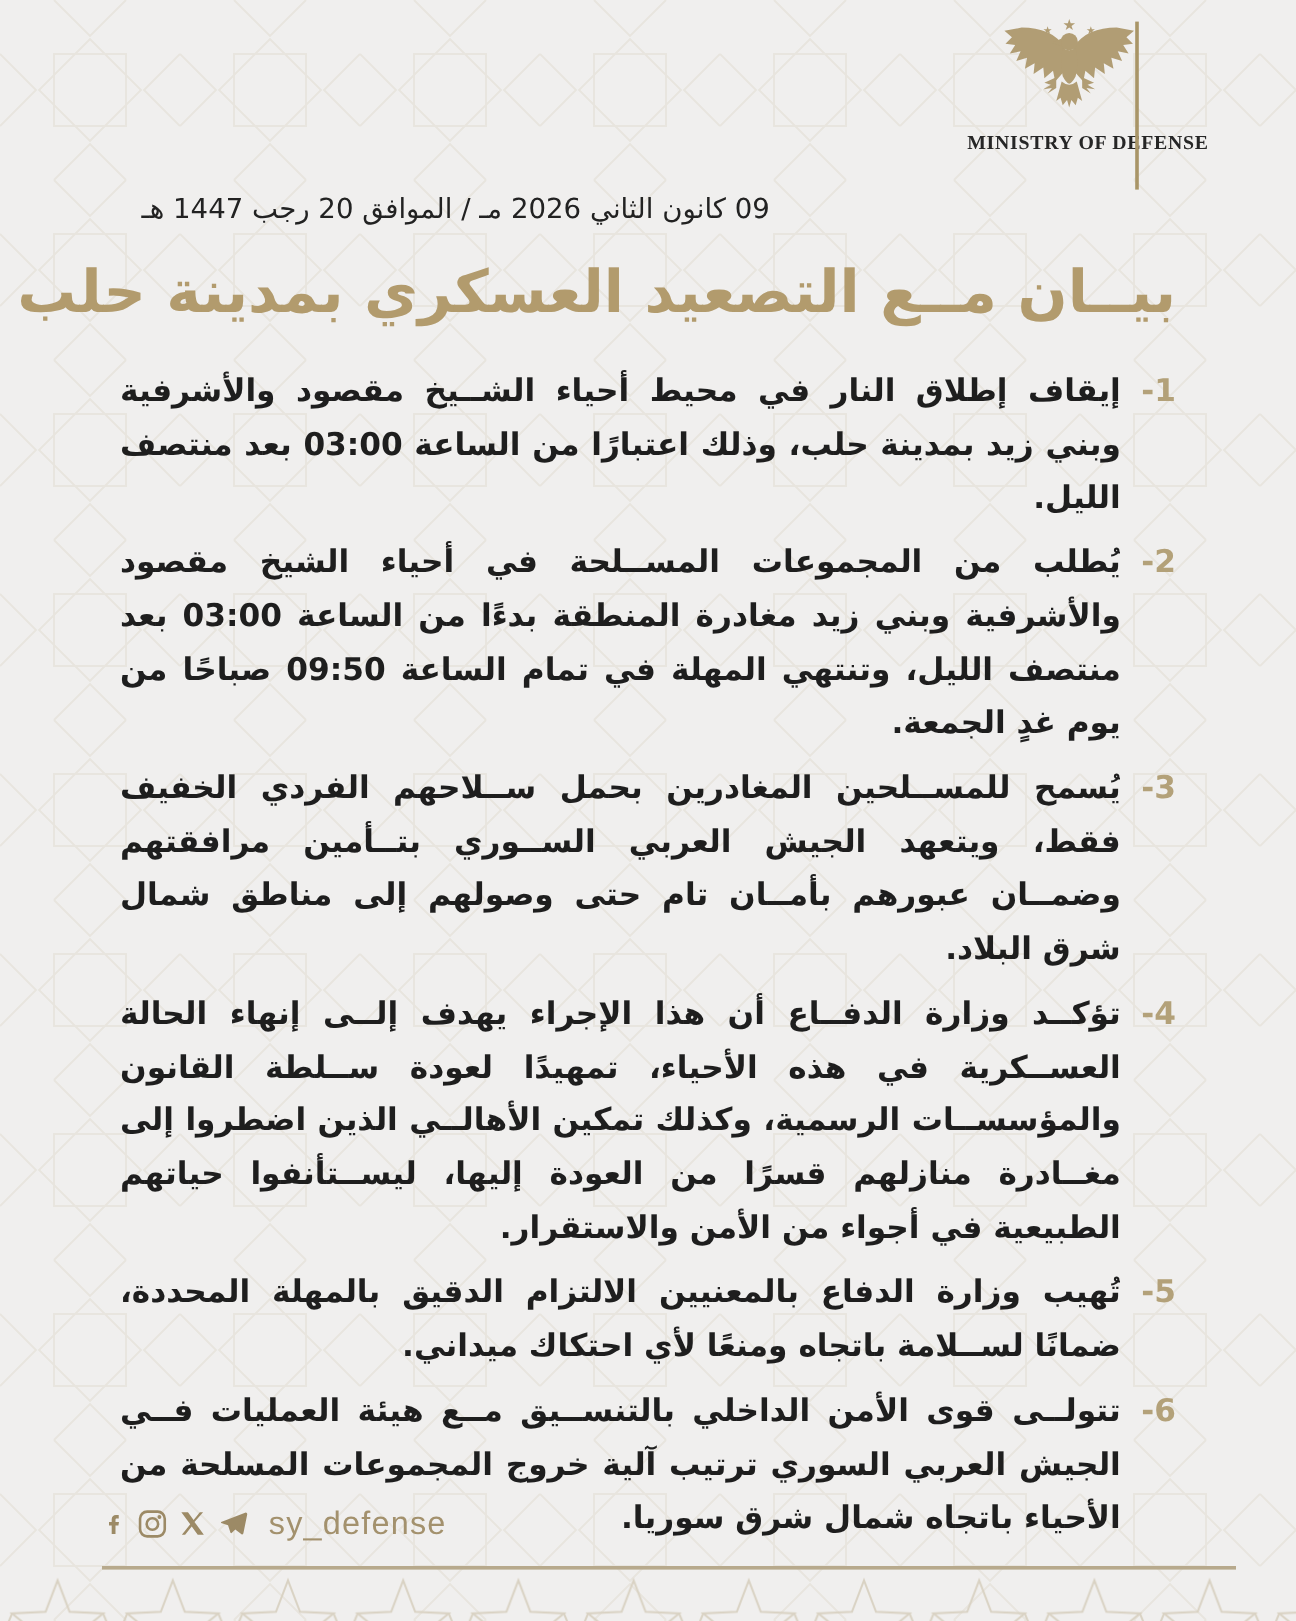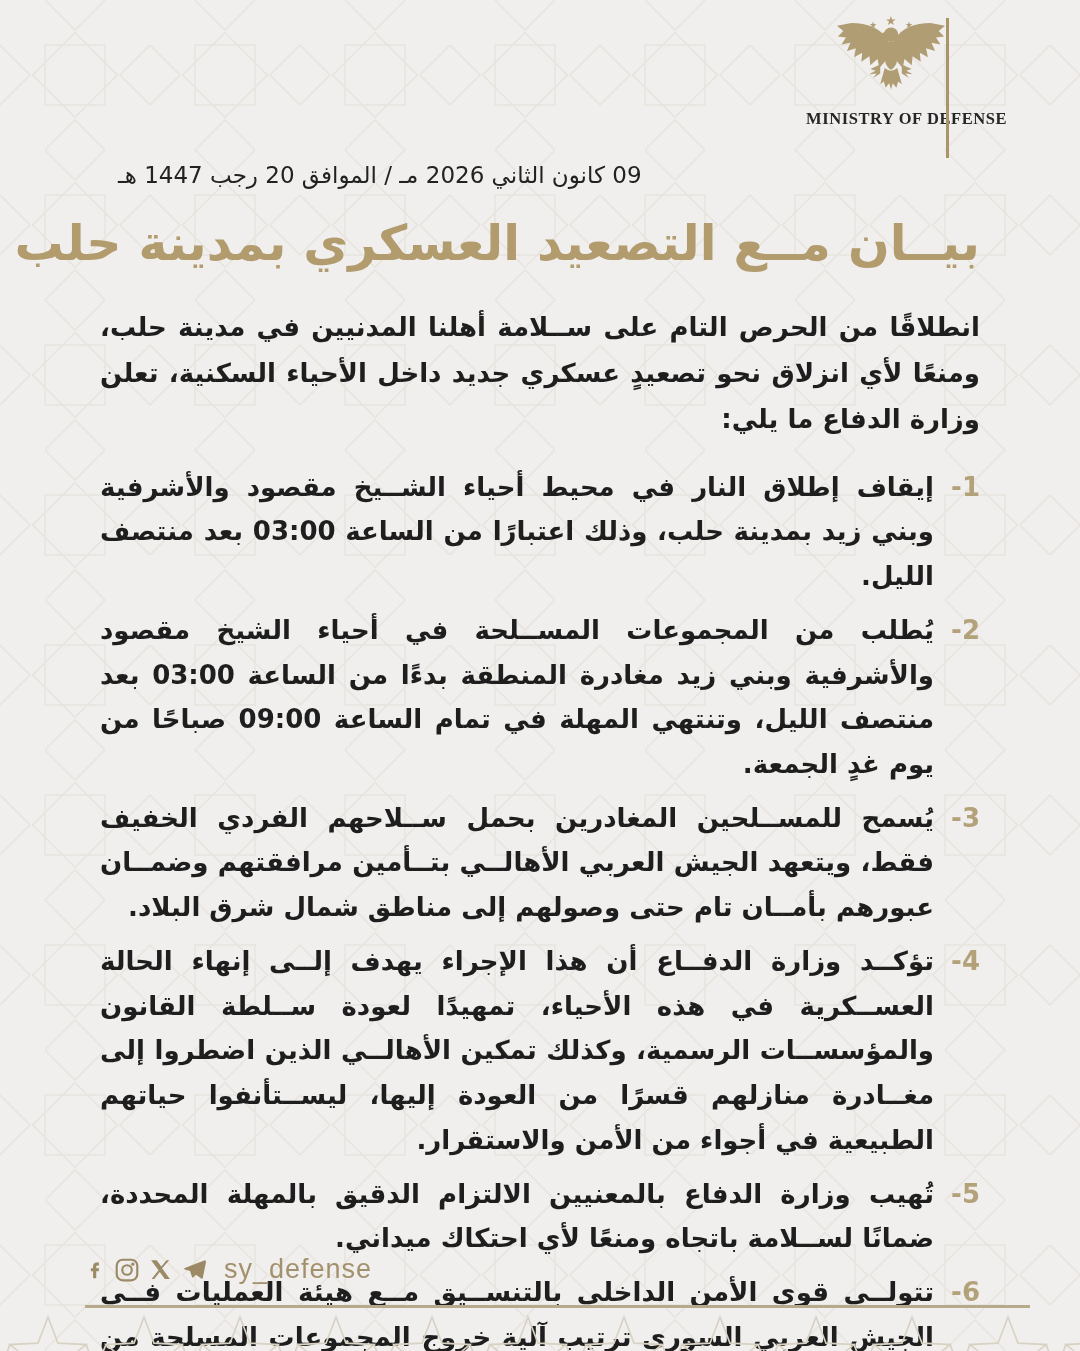--- a/index.html
+++ b/index.html
@@ -70,33 +70,32 @@
         </g>
       </svg>
       <div class="logo-en">MINISTRY OF DEFENSE</div>
     </div>
     <div class="vline"></div>
     <div class="date">09 كانون الثاني 2026 مـ  /  الموافق 20 رجب 1447 هـ</div>
   </header>
 
   <main>
     <h1 class="title">بيــان مــع التصعيد العسكري بمدينة حلب</h1>
-    <p class="intro">انطلاقًا من الحرص التام على ســلامة أهلنا المدنيين في مدينة حلب، ومنعًا لأي انزلاق نحو تصعيدٍ عسكري جديد داخل الأحياء السكنية، تعلن وزارة الدفاع ما يلي:</p>
     <ol class="points">
       <li class="item">
         <span class="num">1-</span>
         <span class="txt">إيقاف إطلاق النار في محيط أحياء الشــيخ مقصود والأشرفية وبني زيد بمدينة حلب، وذلك اعتبارًا من الساعة 03:00 بعد منتصف الليل.</span>
       </li>
       <li class="item">
         <span class="num">2-</span>
-        <span class="txt">يُطلب من المجموعات المســلحة في أحياء الشيخ مقصود والأشرفية وبني زيد مغادرة المنطقة بدءًا من الساعة 03:00 بعد منتصف الليل، وتنتهي المهلة في تمام الساعة 09:00 صباحًا من يوم غدٍ الجمعة.</span>
+        <span class="txt">يُطلب من المجموعات المســلحة في أحياء الشيخ مقصود والأشرفية وبني زيد مغادرة المنطقة بدءًا من الساعة 03:00 بعد منتصف الليل، وتنتهي المهلة في تمام الساعة 09:50 صباحًا من يوم غدٍ الجمعة.</span>
       </li>
       <li class="item">
         <span class="num">3-</span>
-        <span class="txt">يُسمح للمســلحين المغادرين بحمل ســلاحهم الفردي الخفيف فقط، ويتعهد الجيش العربي الأهالــي بتــأمين مرافقتهم وضمــان عبورهم بأمــان تام حتى وصولهم إلى مناطق شمال شرق البلاد.</span>
+        <span class="txt">يُسمح للمســلحين المغادرين بحمل ســلاحهم الفردي الخفيف فقط، ويتعهد الجيش العربي الســوري بتــأمين مرافقتهم وضمــان عبورهم بأمــان تام حتى وصولهم إلى مناطق شمال شرق البلاد.</span>
       </li>
       <li class="item">
         <span class="num">4-</span>
         <span class="txt">تؤكــد وزارة الدفــاع أن هذا الإجراء يهدف إلــى إنهاء الحالة العســكرية في هذه الأحياء، تمهيدًا لعودة ســلطة القانون والمؤسســات الرسمية، وكذلك تمكين الأهالــي الذين اضطروا إلى مغــادرة منازلهم قسرًا من العودة إليها، ليســتأنفوا حياتهم الطبيعية في أجواء من الأمن والاستقرار.</span>
       </li>
       <li class="item">
         <span class="num">5-</span>
         <span class="txt">تُهيب وزارة الدفاع بالمعنيين الالتزام الدقيق بالمهلة المحددة، ضمانًا لســلامة باتجاه ومنعًا لأي احتكاك ميداني.</span>
       </li>
       <li class="item">

